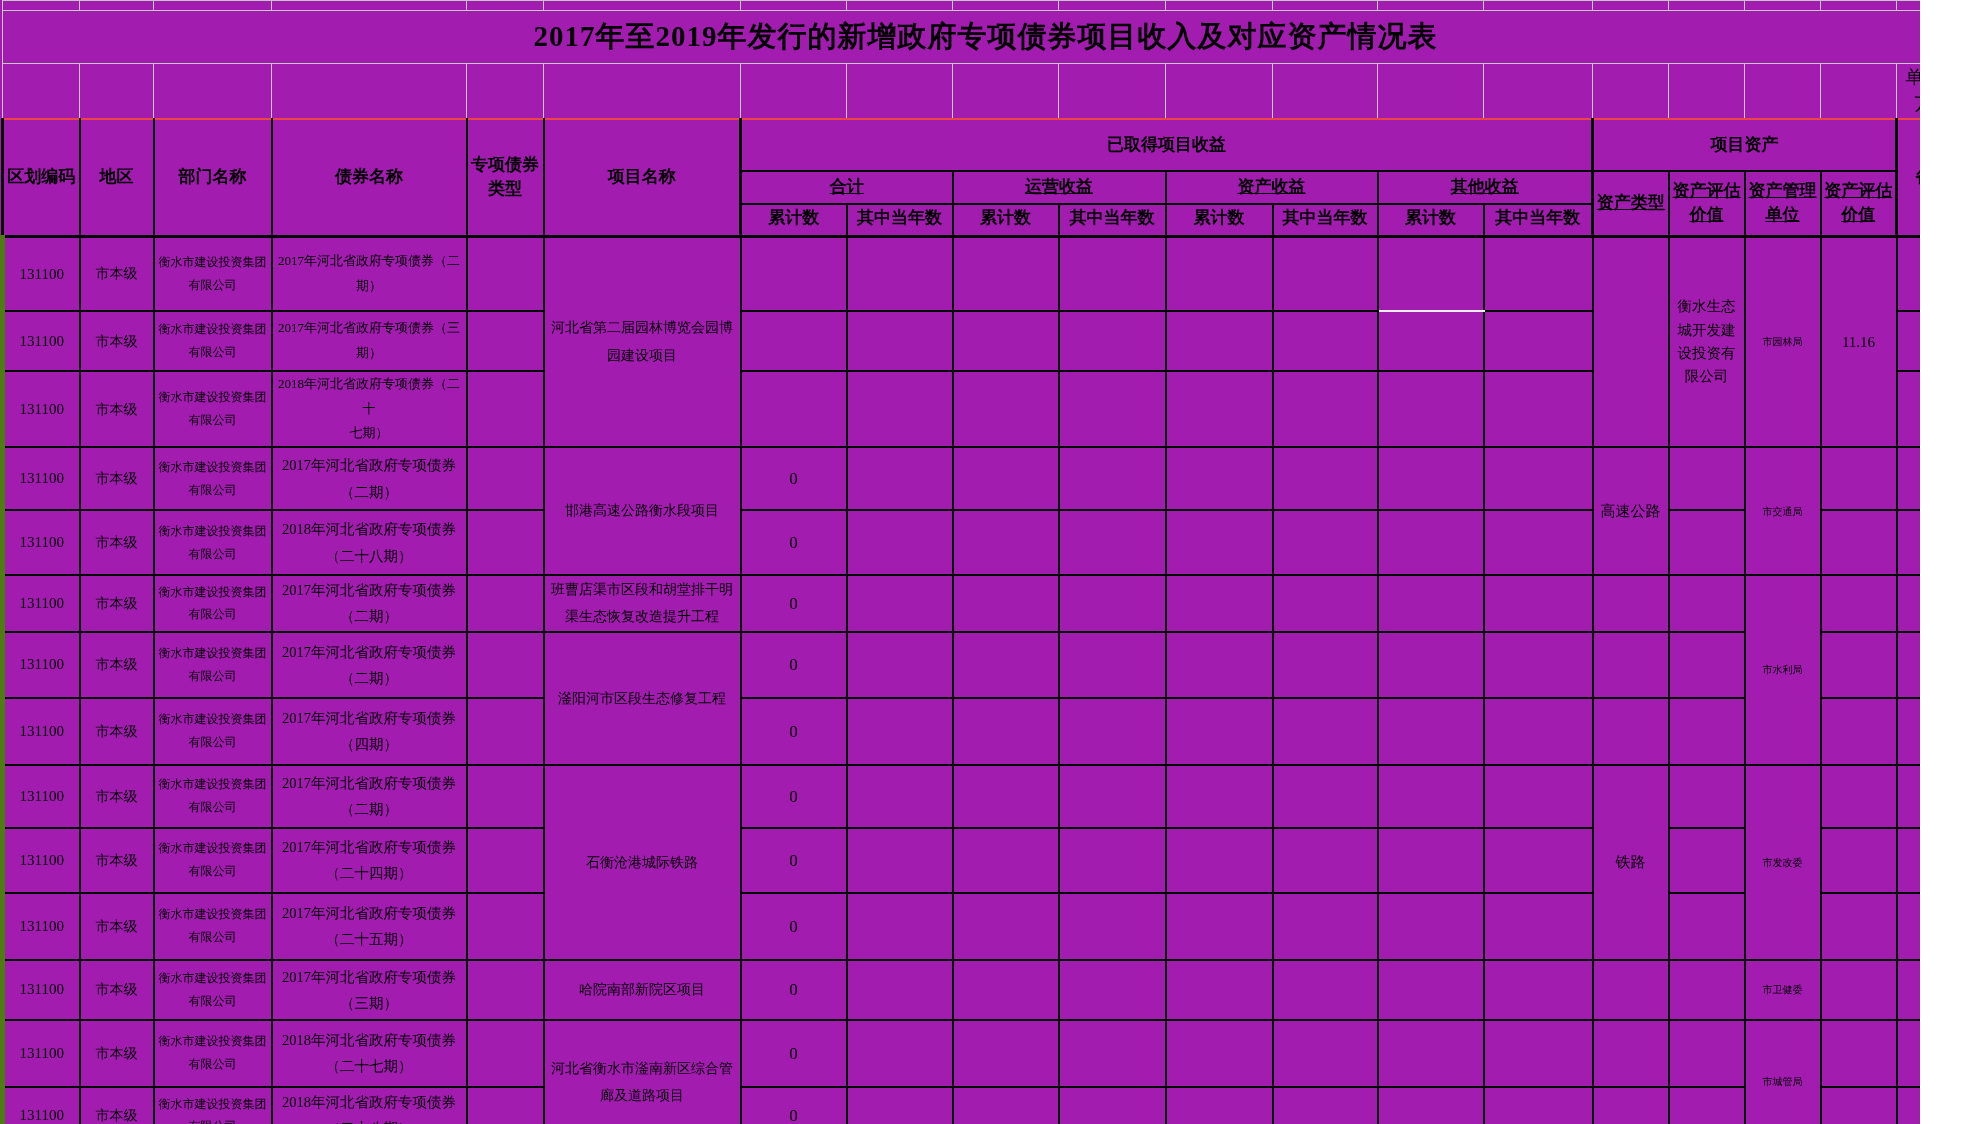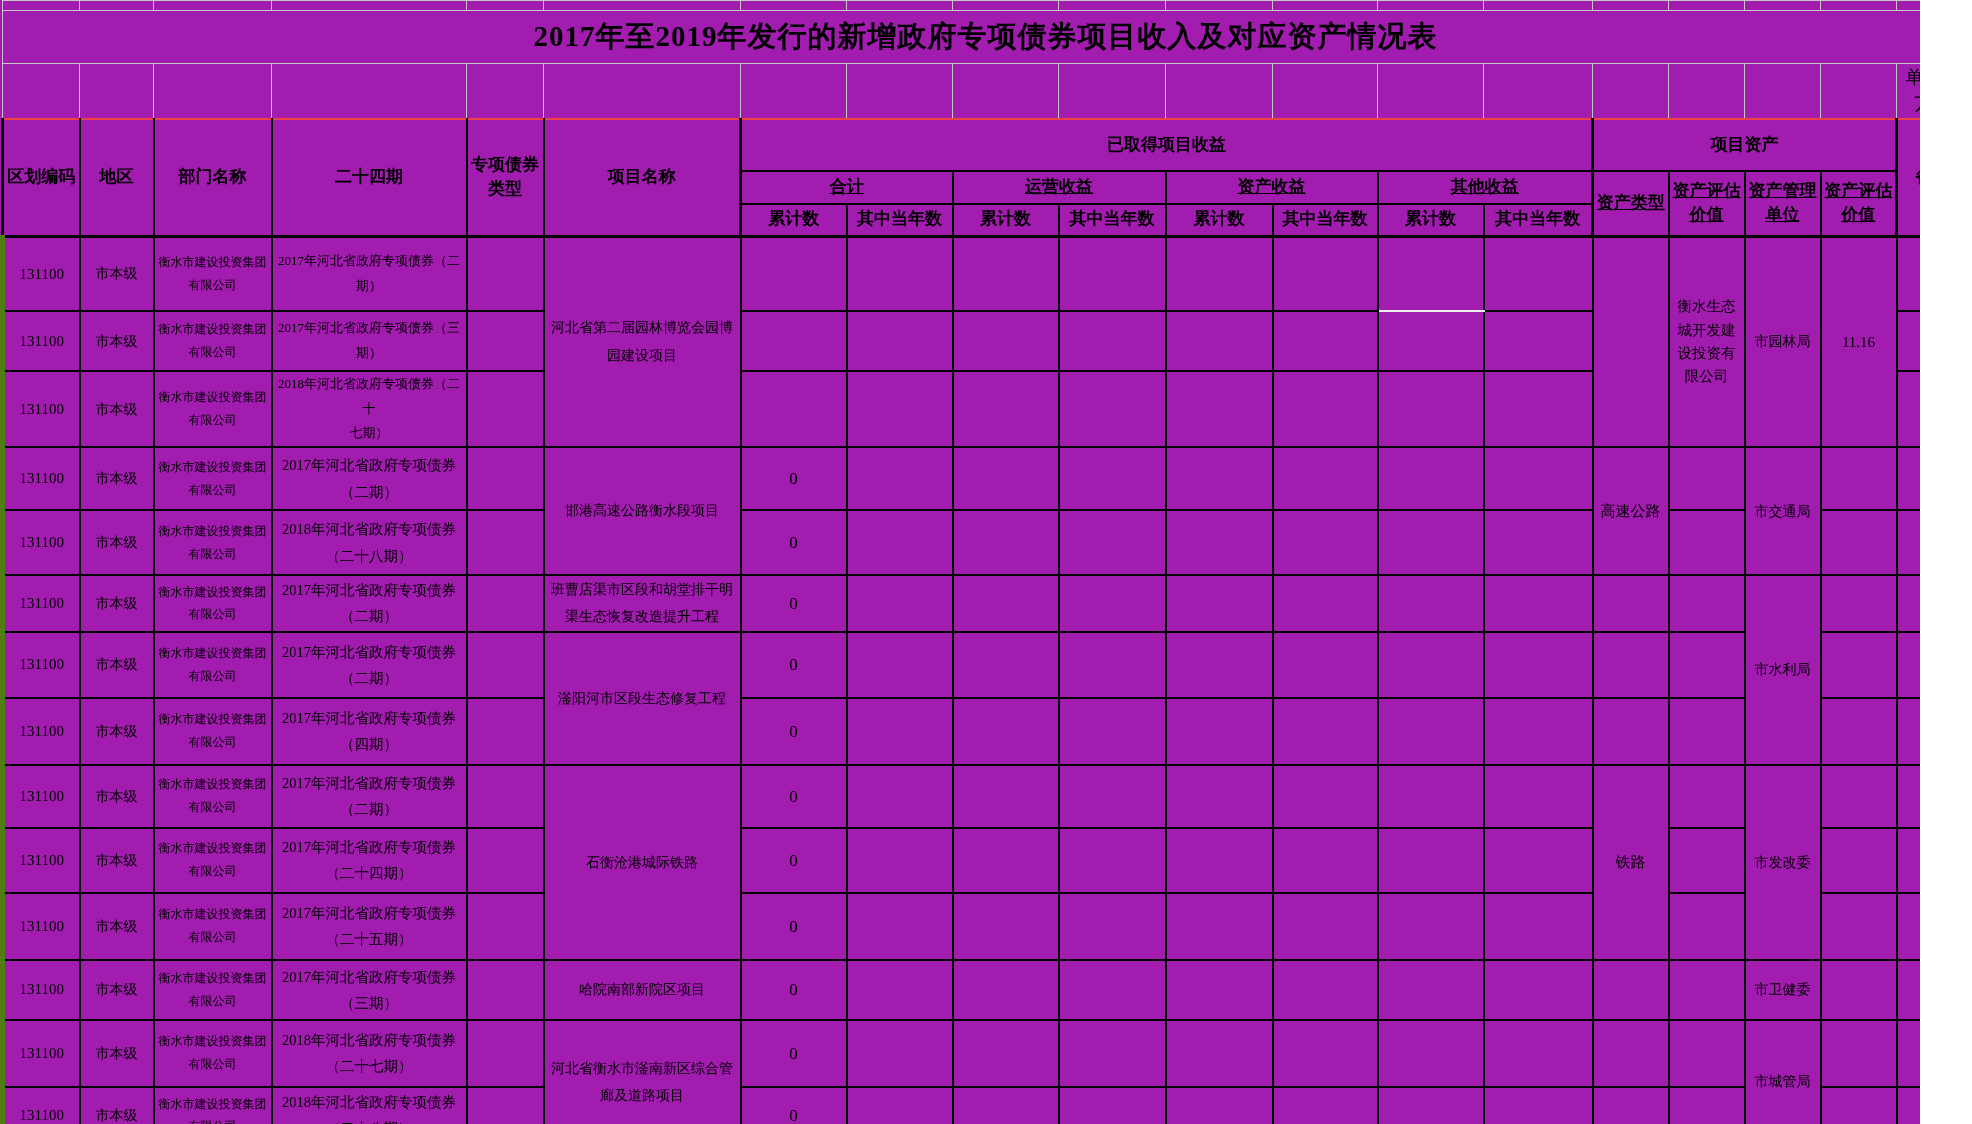--- a/index.html
+++ b/index.html
@@ -14,21 +14,21 @@
   tr.title-row{height:53px;}
   tr.title-row td{border:1px solid #c6c6c6;font-weight:bold;font-size:29px;letter-spacing:1px;}
   tr.unit-row{height:23px;}
   tr.unit-row td{border:1px solid #c6c6c6;padding:0;}
   tr.unit-row td.unit-cell{font-size:18px;}
   
   .hdr td{border:2px solid #000;font-weight:bold;font-size:17px;line-height:1.45;}
   .h1{height:52px;}
   .h1 td{border-top:2px solid #ef4444;}
   .h2{height:33px;text-decoration:underline;}
-  .h3{height:32px;}
+  .h3{height:32px;font-family:Liberation Mono, monospace;}
   .hdr td:first-child{border-left:3px solid #000;}
   .hdr td:last-child{border-right:3px solid #000;}
   
   #body td{border:2px solid #000;}
   #body tr:first-child td{border-top:3px solid #000;}
   #body td:first-child{border-left:5px solid #4d7c0f;}
   #body td:last-child{border-right:3px solid #000;}
   tr.thick-bottom{border-bottom:3px solid #000;}
   tr.thick-bottom > td{border-bottom:3px solid #000;}
   
@@ -39,21 +39,21 @@
   td[data-name="cell-asset-type"],
   td[data-name="header-remarks"],
   td[data-name="cell-remark"]{border-left:3px solid #000;}
   
   td[data-name="cell-region-code"]{font-size:15px;}
   td[data-name="cell-area"]{font-size:14px;}
   td[data-name="cell-department"]{font-size:12px;line-height:1.9;padding:0;}
   td[data-name="cell-bond-name"]{font-size:14.5px;line-height:1.8;}
   td[data-name="cell-project-name"]{font-size:14px;line-height:1.95;}
   td[data-name="cell-asset-owner"]{font-size:14.5px;line-height:1.6;}
-  td[data-name="cell-asset-mgr"]{font-size:14px;}
+  td[data-name="cell-asset-mgr"]{font-size:10px;}
   td[data-name="cell-asset-value"]{font-size:15px;}
   .fit{font-size:13px !important;line-height:1.9 !important;}
   .num{font-size:17px;line-height:1;}
   .bb-light{border-bottom:2px solid #ececec !important;}
 </style>
 </head>
 <body>
 
 <div class="sheet" data-name="spreadsheet-page">
   <table data-name="bond-income-asset-table">
@@ -125,21 +125,21 @@
           <td data-name="grid-cell"></td>
           <td data-name="unit-label" class="unit-cell">单位：万元</td>
         </tr>
     </tbody>
 
     <tbody id="head">
       <tr class="hdr h1" data-name="header-row-1">
         <td rowspan="3" data-name="header-region-code">区划编码</td>
         <td rowspan="3" data-name="header-area">地区</td>
         <td rowspan="3" data-name="header-department">部门名称</td>
-        <td rowspan="3" data-name="header-bond-name">二十四期</td>
+        <td rowspan="3" data-name="header-bond-name">债券名称</td>
         <td rowspan="3" data-name="header-bond-type">专项债券类型</td>
         <td rowspan="3" data-name="header-project-name">项目名称</td>
         <td colspan="8" data-name="header-income-group">已取得项目收益</td>
         <td colspan="4" data-name="header-asset-group">项目资产</td>
         <td rowspan="3" data-name="header-remarks">备注</td>
       </tr>
       <tr class="hdr h2" data-name="header-row-2">
         <td colspan="2" data-name="header-sub-total">合计</td>
         <td colspan="2" data-name="header-sub-operating">运营收益</td>
         <td colspan="2" data-name="header-sub-asset">资产收益</td>

